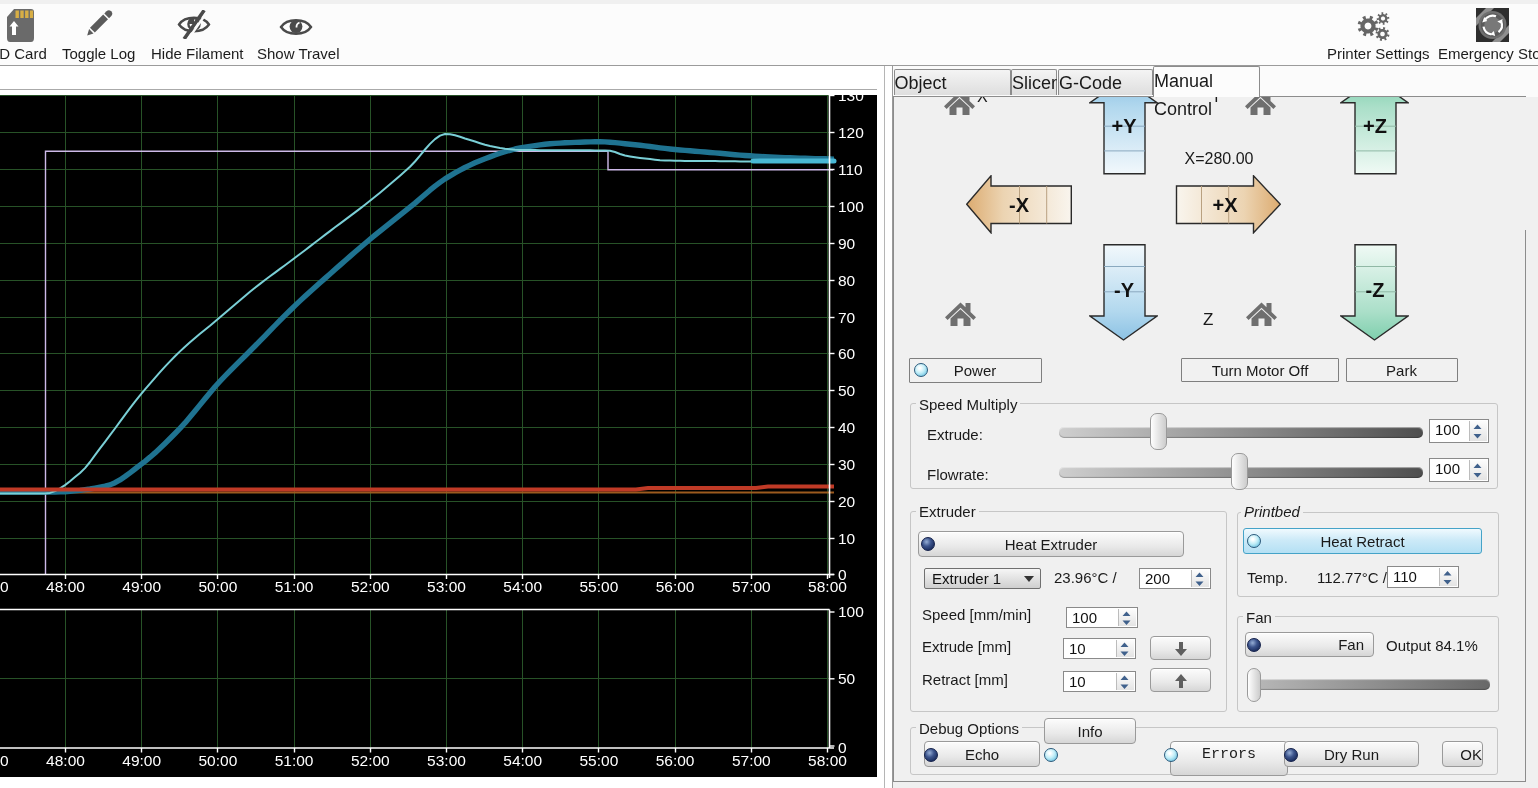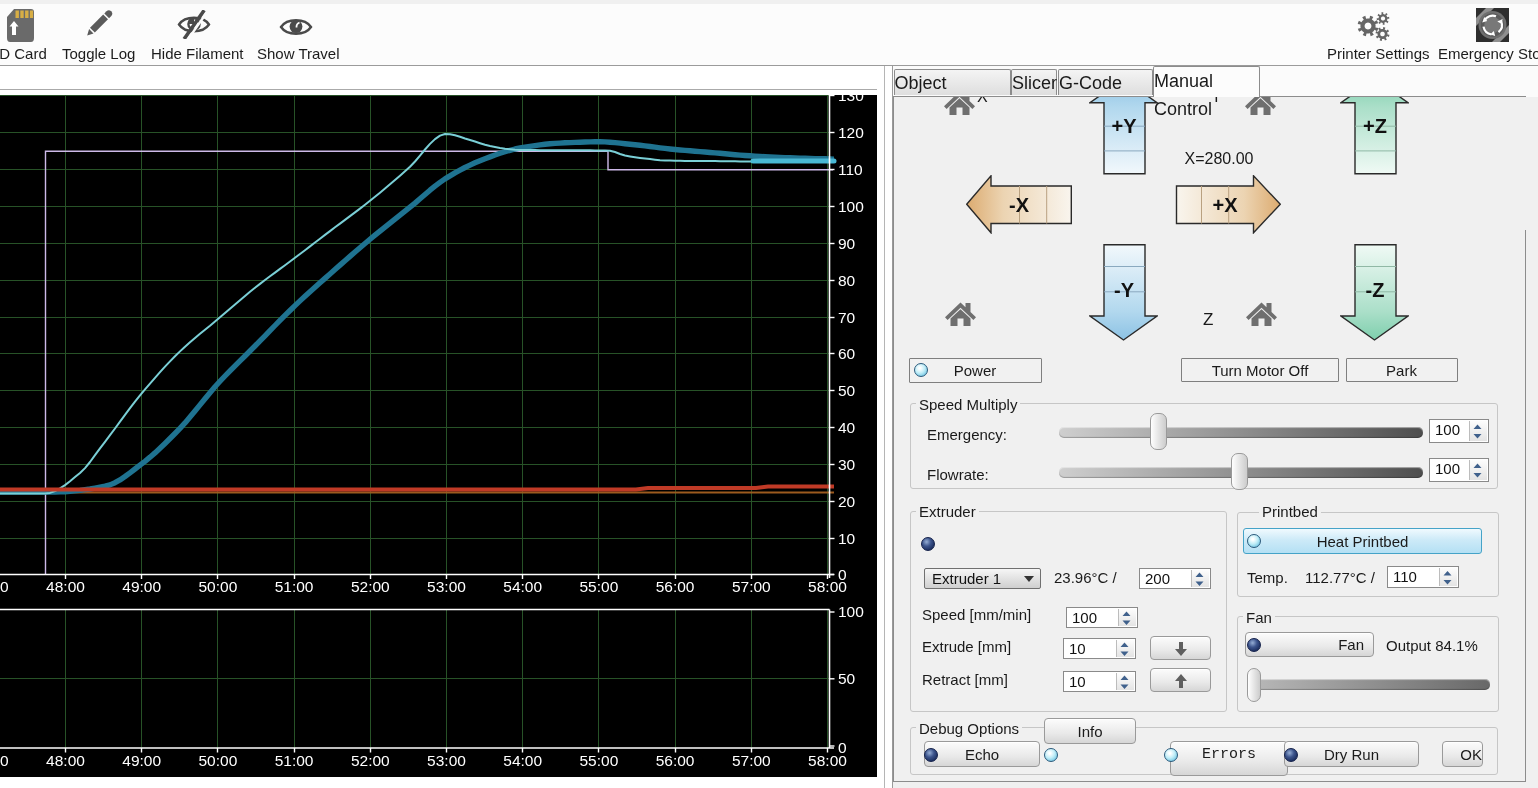--- a/index.html
+++ b/index.html
@@ -386,21 +386,21 @@
   </svg>
   <div class="txt" style="left:286px;top:53px;width:80px;text-align:center;font-size:16px;">X=280.00</div>
 
   <div class="wbtn" style="left:15.5px;top:261.5px;width:133px;height:25px;line-height:24px;">Power</div>
   <div class="led cyan" style="left:21px;top:266.5px;"></div>
   <div class="wbtn" style="left:288px;top:261.5px;width:158px;height:24px;line-height:23px;">Turn Motor Off</div>
   <div class="wbtn" style="left:452.5px;top:261.5px;width:112px;height:24px;line-height:23px;">Park</div>
 
   <div class="gbox" style="left:17px;top:306.5px;width:588px;height:86px;"></div>
   <div class="glab" style="left:23px;top:299.5px;">Speed Multiply</div>
-  <div class="txt" style="left:34px;top:329px;">Emergency:</div>
+  <div class="txt" style="left:34px;top:329px;">Extrude:</div>
   <div class="slider-track" style="left:166px;top:330px;width:364px;"></div>
   <div class="slider-thumb" style="left:257px;top:316.5px;height:37px;"></div>
   <div class="spin" style="left:536px;top:322.5px;width:60px;height:24px;">
       <span class="v">100</span>
     <span class="btns">
         <svg width="15" height="22" viewBox="0 0 15 22">
           <path d="M3.5,8 L7.5,3.5 L11.5,8 Z M3.5,13 L7.5,17.5 L11.5,13 Z" fill="#40618c"></path>
         </svg>
       </span>
     </div>
@@ -411,20 +411,21 @@
       <span class="v">100</span>
     <span class="btns">
         <svg width="15" height="22" viewBox="0 0 15 22">
           <path d="M3.5,8 L7.5,3.5 L11.5,8 Z M3.5,13 L7.5,17.5 L11.5,13 Z" fill="#40618c"></path>
         </svg>
       </span>
     </div>
 
   <div class="gbox" style="left:17px;top:414.5px;width:317px;height:201px;"></div>
   <div class="glab" style="left:23px;top:406.5px;">Extruder</div>
+  <div class="gbtn" style="left:25px;top:434.5px;width:266px;height:26px;line-height:25px;">Heat Extruder</div>
   <div class="led navy" style="left:27.5px;top:440.5px;"></div>
   <div class="abs" style="left:31px;top:471px;width:117px;height:21px;background:linear-gradient(#f6f6f6,#cfcfcf);border:1px solid #707070;border-radius:2px;box-sizing:border-box;font-size:15px;color:#111;">
      <span style="position:absolute;left:7px;top:1px;">Extruder 1</span>
      <svg style="position:absolute;right:6px;top:7px" width="10" height="6" viewBox="0 0 10 6">
         <path d="M0,0 L10,0 L5,6 Z" fill="#333"></path>
       </svg>
     </div>
   <div class="txt" style="left:161px;top:472px;">23.96°C /</div>
   <div class="spin" style="left:246px;top:471.5px;width:72px;height:21px;padding-left:32px;">
       <span class="v">200</span>
@@ -466,25 +467,25 @@
         </svg>
       </span>
     </div>
   <div class="gbtn" style="left:257px;top:571.5px;width:61px;height:24px;">
     <svg style="display:block;margin:4px auto 0" width="16" height="16" viewBox="0 0 16 16">
         <path d="M6,15 L10,15 L10,8 L14,8 L8,1 L2,8 L6,8 Z" fill="#5f5f5f"></path>
       </svg>
     </div>
 
   <div class="gbox" style="left:344px;top:415.5px;width:262px;height:85px;"></div>
-  <div class="glab" style="left:366px;top:406.5px;">Printbed</div>
-  <div class="abs" style="left:350px;top:431.5px;width:239px;height:26px;background:linear-gradient(#f0fafe,#cdeaf8 45%,#b4e0f4);border:1px solid #45a3c8;border-radius:3px;box-sizing:border-box;font-size:15px;color:#1a1a1a;text-align:center;line-height:25px;">Heat Printbed</div>
+  <div class="glab" style="left:348px;top:406.5px;font-style:italic;">Printbed</div>
+  <div class="abs" style="left:350px;top:431.5px;width:239px;height:26px;background:linear-gradient(#f0fafe,#cdeaf8 45%,#b4e0f4);border:1px solid #45a3c8;border-radius:3px;box-sizing:border-box;font-size:15px;color:#1a1a1a;text-align:center;line-height:25px;">Heat Retract</div>
   <div class="led cyan" style="left:353.5px;top:437.5px;"></div>
   <div class="txt" style="left:354px;top:472px;">Temp.</div>
-  <div class="txt" style="left:412px;top:472px;">112.77°C /</div>
+  <div class="txt" style="left:424px;top:472px;">112.77°C /</div>
   <div class="spin" style="left:494px;top:469px;width:72px;height:22px;">
       <span class="v">110</span>
     <span class="btns">
         <svg width="15" height="20" viewBox="0 0 15 20">
           <path d="M3.5,7.5 L7.5,3 L11.5,7.5 Z M3.5,12 L7.5,16.5 L11.5,12 Z" fill="#40618c"></path>
         </svg>
       </span>
     </div>
 
   <div class="gbox" style="left:344px;top:519.5px;width:262px;height:96px;"></div>

